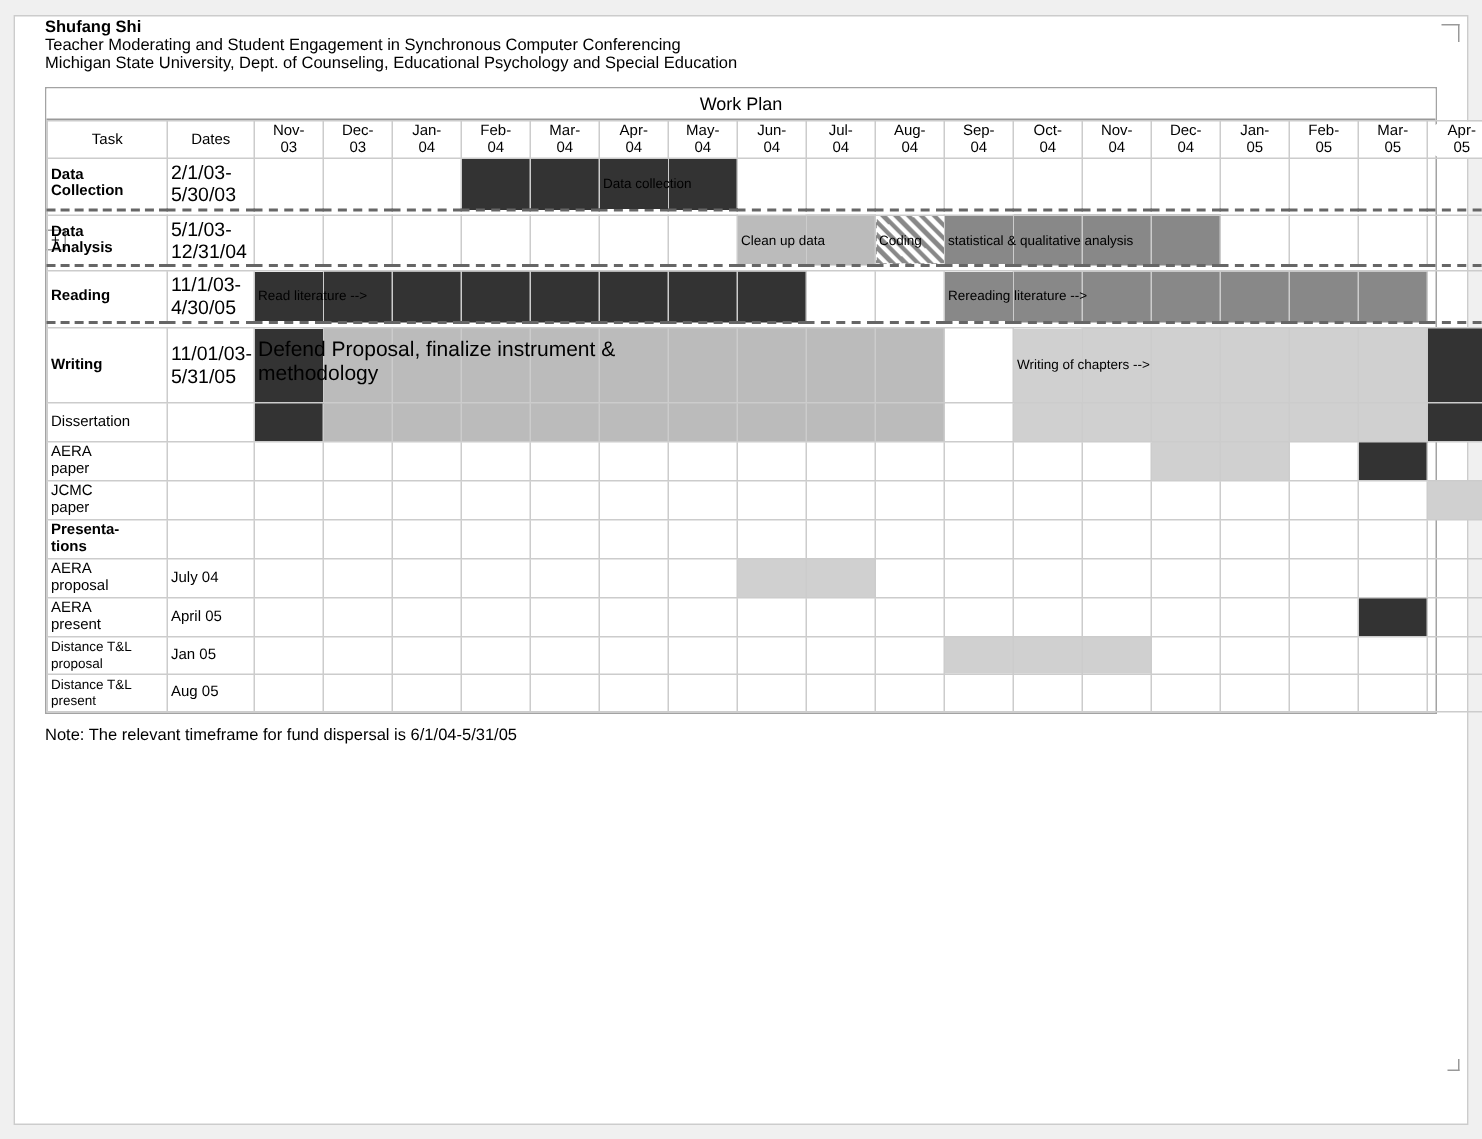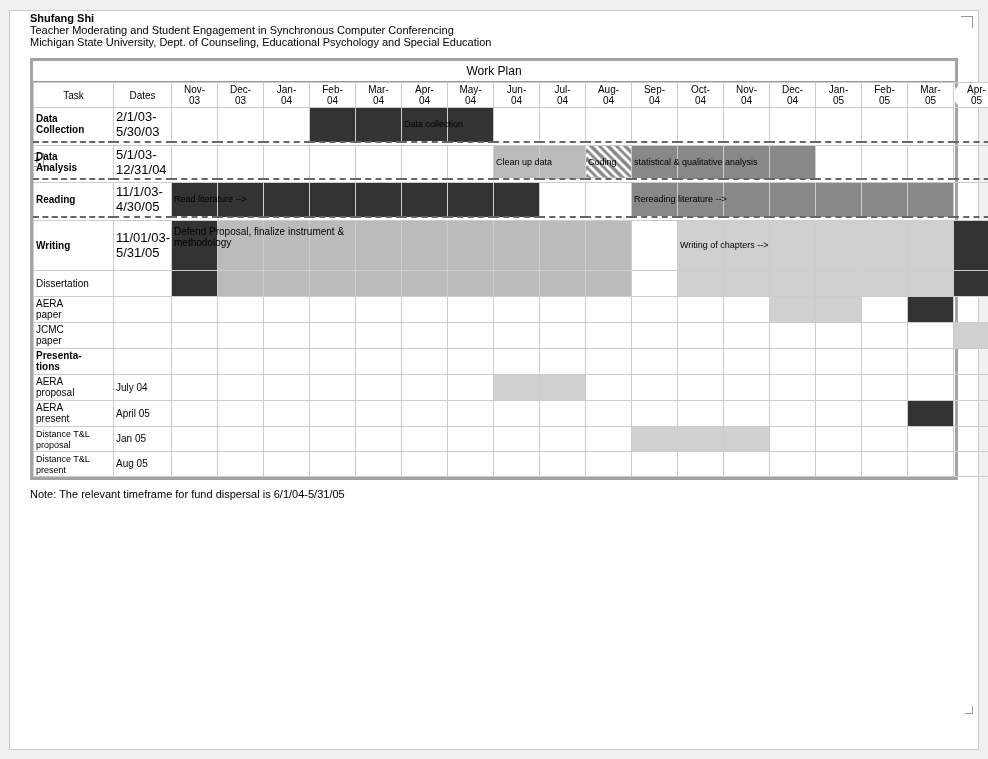--- a/index.html
+++ b/index.html
@@ -25,21 +25,21 @@
       margin-bottom: 10px;
     }
     .header-name {
       font-size: 11px;
       font-weight: bold;
     }
     .header-title, .header-affil {
       font-size: 11px;
     }
     .gantt-wrapper {
-      border: 3px solid #a3a3a3;
+      border: 1px solid #a3a3a3;
       position: relative;
     }
     .gantt-title-row {
       text-align: center;
       font-size: 12px;
       border-bottom: 1px solid #999;
       padding: 3px;
       background: white;
     }
     table.gantt {
@@ -281,21 +281,21 @@
           </tr>
 
           <tr class="dashed-row">
             <td colspan="21"></td>
           </tr>
 
           <tr style="height:50px;">
             <td><span class="task-label">Writing</span></td>
             <td><span class="date-label">11/01/03-<br>5/31/05</span></td>
             <td class="bar-dark" style="position:relative;">
-              <span style="position:absolute;left:2px;top:5px;font-size:10px;white-space:nowrap;z-index:2;">Defend Proposal, finalize instrument &amp;<br>methodology</span>
+              <span style="position:absolute;left:2px;top:5px;font-size:14px;white-space:nowrap;z-index:2;">Defend Proposal, finalize instrument &amp;<br>methodology</span>
             </td>
             <td class="bar-light"></td>
             <td class="bar-light"></td>
             <td class="bar-light"></td>
             <td class="bar-light"></td>
             <td class="bar-light"></td>
             <td class="bar-light"></td>
             <td class="bar-light"></td>
             <td class="bar-light"></td>
             <td class="bar-light"></td>

